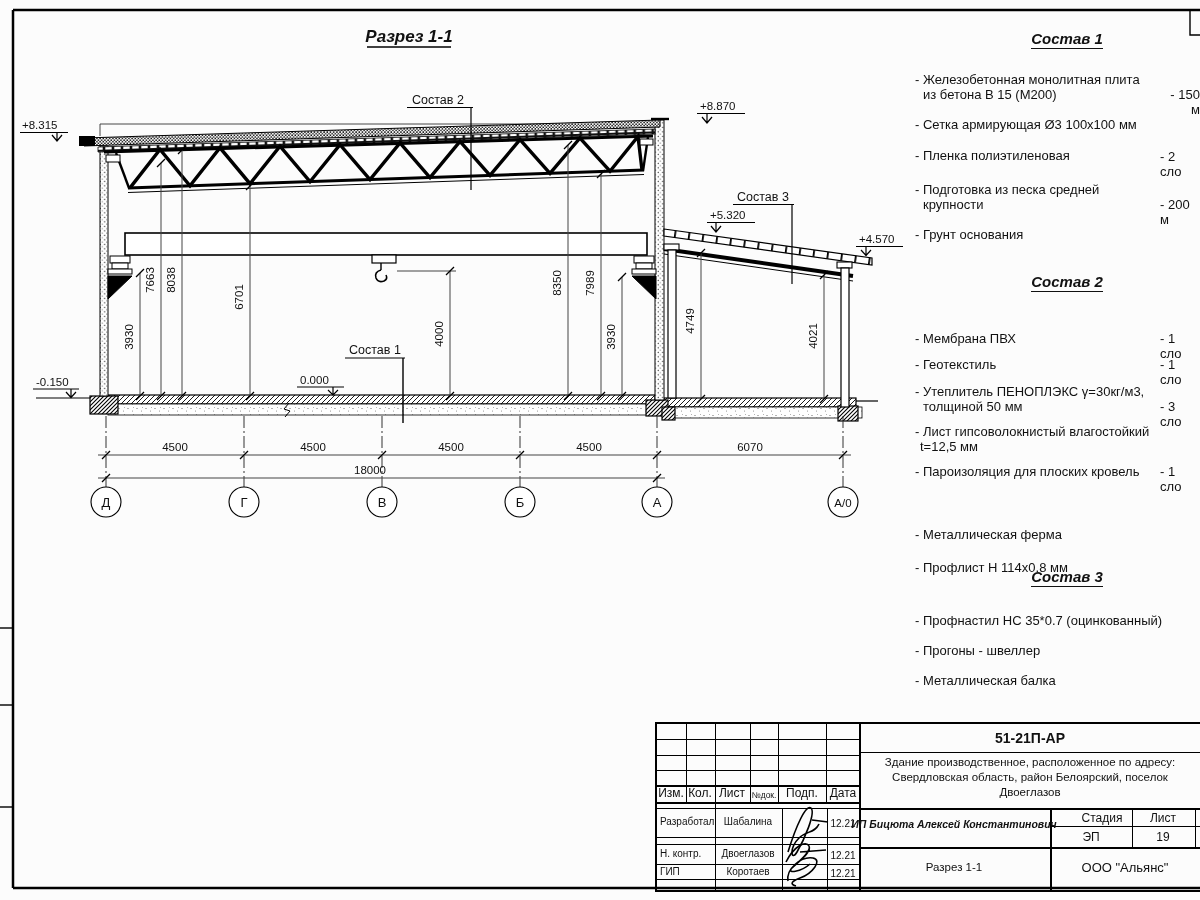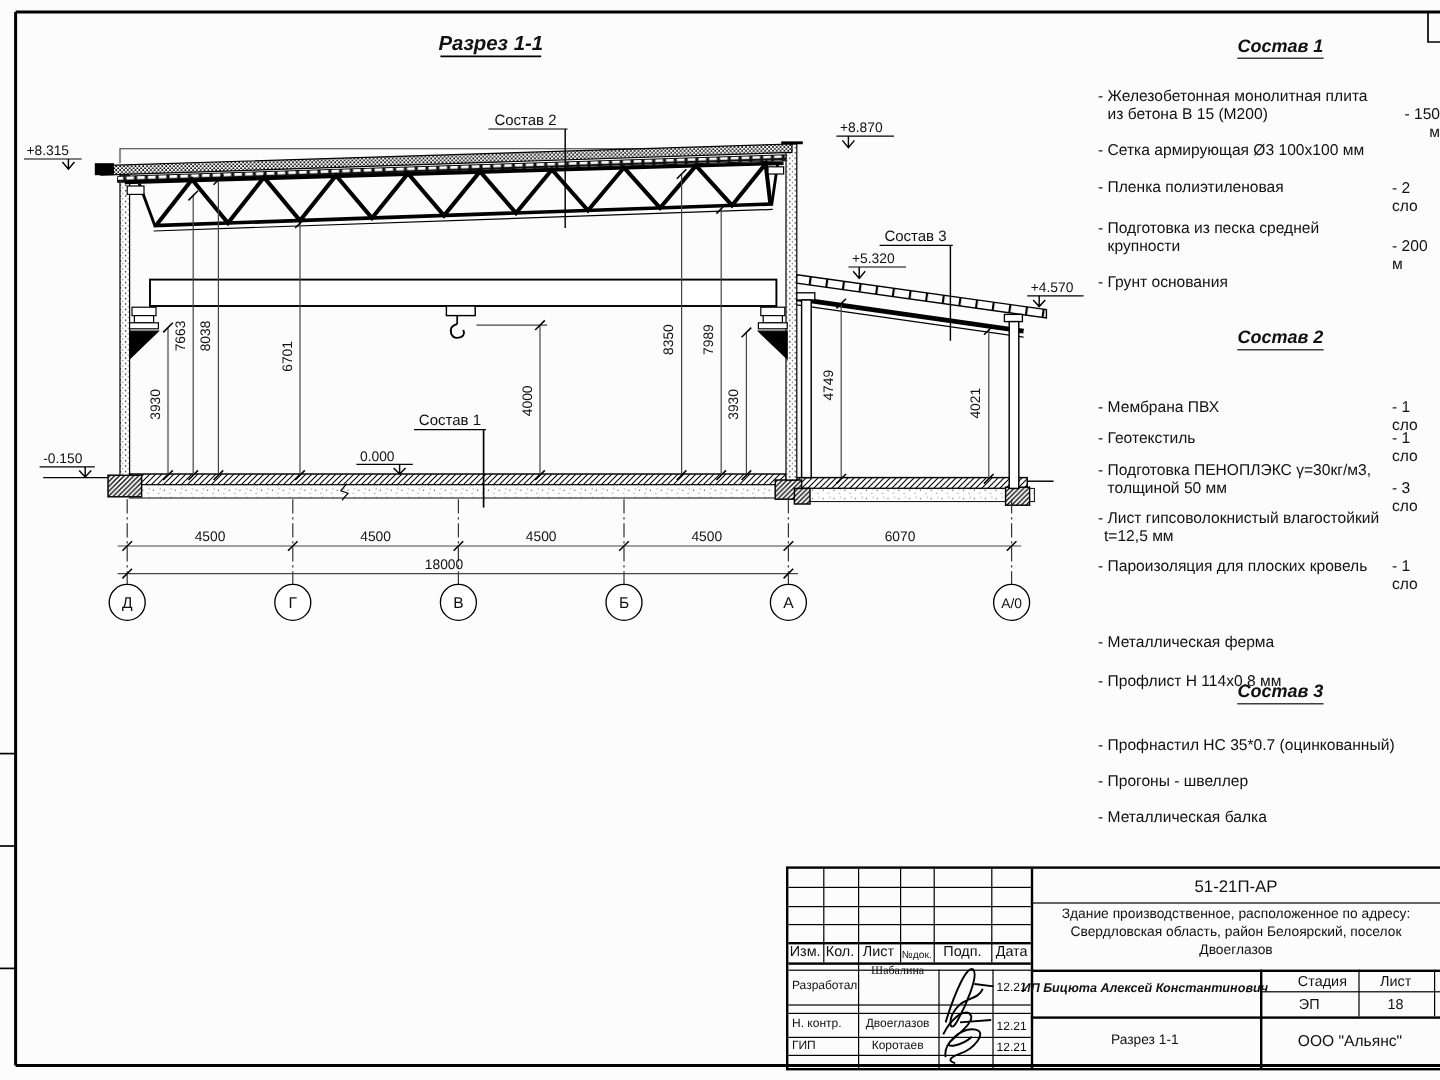--- a/index.html
+++ b/index.html
@@ -11,21 +11,21 @@
   .comp-title{font-size:15px;font-style:italic;font-weight:bold;border-bottom:1.4px solid #111;padding-bottom:1px;}
   .ci{position:absolute;font-size:13px;z-index:2;}
   
   #tb{position:absolute;left:655px;top:722px;width:560px;height:166px;border:2px solid #000;z-index:2;}
   #tb .hl{position:absolute;height:1px;background:#000;}
   #tb .vl{position:absolute;width:1px;background:#000;}
   #tb .tx{position:absolute;white-space:nowrap;}
   .cen{transform:translateX(-50%);}
   .tb-head{font-size:12px;}
   .tb-small{font-size:10px;}
-  .tb-code{font-size:14px;}
+  .tb-code{font-size:14px;font-weight:bold;}
   .tb-desc{font-size:11.5px;}
   .tb-it{font-style:italic;font-size:10.5px;font-weight:bold;}
   .tb-big{font-size:13px;}
   svg text{font-family:"Liberation Sans",sans-serif;fill:#111;}
 </style>
 </head>
 <body>
 
 <svg id="sheet-svg" width="1200" height="900" viewBox="0 0 1200 900">
   <defs>
@@ -322,21 +322,21 @@
   <div class="ci" style="left:1160px;top:197px;">- 200 м</div>
   <div class="ci" style="left:915px;top:227px;text-align:center;">- Грунт основания</div>
 
   <div class="comp-title-wrap" style="left:955px;top:273px;">
     <span class="comp-title">Состав 2</span>
   </div>
   <div class="ci" style="left:915px;top:331px;">- Мембрана ПВХ</div>
   <div class="ci" style="left:1160px;top:331px;">- 1 сло</div>
   <div class="ci" style="left:915px;top:357px;">- Геотекстиль</div>
   <div class="ci" style="left:1160px;top:357px;">- 1 сло</div>
-  <div class="ci" style="left:915px;top:384px;">- Подготовка ПЕНОПЛЭКС γ=30кг/м3,</div>
+  <div class="ci" style="left:915px;top:384px;">- Утеплитель ПЕНОПЛЭКС γ=30кг/м3,</div>
   <div class="ci" style="left:923px;top:399px;">толщиной 50 мм</div>
   <div class="ci" style="left:1160px;top:399px;">- 3 сло</div>
   <div class="ci" style="left:915px;top:424px;">- Лист гипсоволокнистый влагостойкий</div>
   <div class="ci" style="left:920px;top:439px;">t=12,5 мм</div>
   <div class="ci" style="left:915px;top:464px;">- Пароизоляция для плоских кровель</div>
   <div class="ci" style="left:1160px;top:464px;">- 1 сло</div>
   <div class="ci" style="left:915px;top:528px;margin-top:32px;">- Профлист Н 114х0.8 мм</div>
   <div class="ci" style="left:915px;top:527px;">- Металлическая ферма</div>
 
   <div class="comp-title-wrap" style="left:955px;top:568px;">
@@ -381,35 +381,35 @@
   <div class="hl" style="left:393px;top:102px;width:167px;"></div>
 
   <div class="tx tb-head cen" style="left:14px;top:62px;">Изм.</div>
   <div class="tx tb-head cen" style="left:43px;top:62px;">Кол.</div>
   <div class="tx tb-head cen" style="left:75px;top:62px;">Лист</div>
   <div class="tx cen" style="left:107px;top:66px;font-size:8.5px;">№док.</div>
   <div class="tx tb-head cen" style="left:145px;top:62px;">Подп.</div>
   <div class="tx tb-head cen" style="left:186px;top:62px;">Дата</div>
 
   <div class="tx tb-small" style="left:3px;top:92px;text-align:center;">Разработал</div>
-  <div class="tx tb-small cen" style="left:91px;top:80px;font-family:Liberation Serif, serif;">Шабалина</div>
+  <div class="tx tb-small cen" style="left:91px;top:92px;">Шабалина</div>
   <div class="tx tb-small cen" style="left:186px;top:94px;">12.21</div>
   <div class="tx tb-small" style="left:3px;top:124px;">Н. контр.</div>
   <div class="tx tb-small cen" style="left:91px;top:124px;">Двоеглазов</div>
   <div class="tx tb-small cen" style="left:186px;top:126px;">12.21</div>
   <div class="tx tb-small" style="left:3px;top:142px;">ГИП</div>
   <div class="tx tb-small cen" style="left:91px;top:142px;">Коротаев</div>
   <div class="tx tb-small cen" style="left:186px;top:144px;">12.21</div>
 
   <div class="tx tb-code cen" style="left:373px;top:6px;">51-21П-АР</div>
   <div class="tx tb-desc cen" style="left:373px;top:32px;">Здание производственное, расположенное по адресу:</div>
   <div class="tx tb-desc cen" style="left:373px;top:47px;">Свердловская область, район Белоярский, поселок</div>
   <div class="tx tb-desc cen" style="left:373px;top:62px;">Двоеглазов</div>
   <div class="tx tb-it cen" style="left:297px;top:94px;">ИП Бицюта Алексей Константинович</div>
   <div class="tx tb-head cen" style="left:445px;top:87px;">Стадия</div>
   <div class="tx tb-head cen" style="left:506px;top:87px;">Лист</div>
 
   <div class="tx tb-head cen" style="left:434px;top:106px;">ЭП</div>
-  <div class="tx tb-head cen" style="left:506px;top:106px;">18</div>
+  <div class="tx tb-head cen" style="left:506px;top:106px;">19</div>
 
   <div class="tx tb-desc cen" style="left:297px;top:137px;">Разрез 1-1</div>
   <div class="tx tb-big cen" style="left:468px;top:136px;">ООО "Альянс"</div>
 </div>
 
 </body></html>

